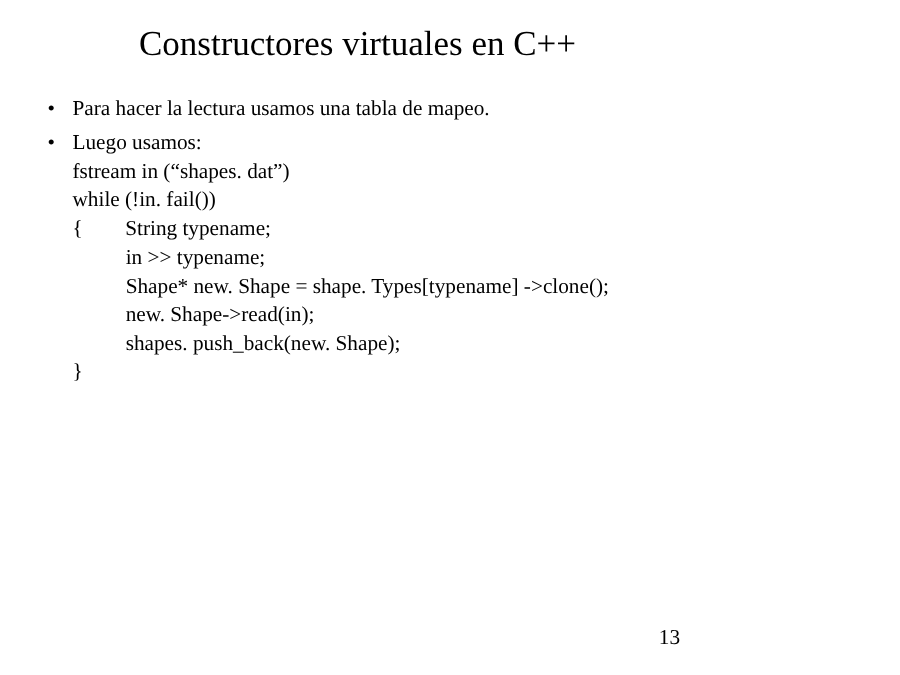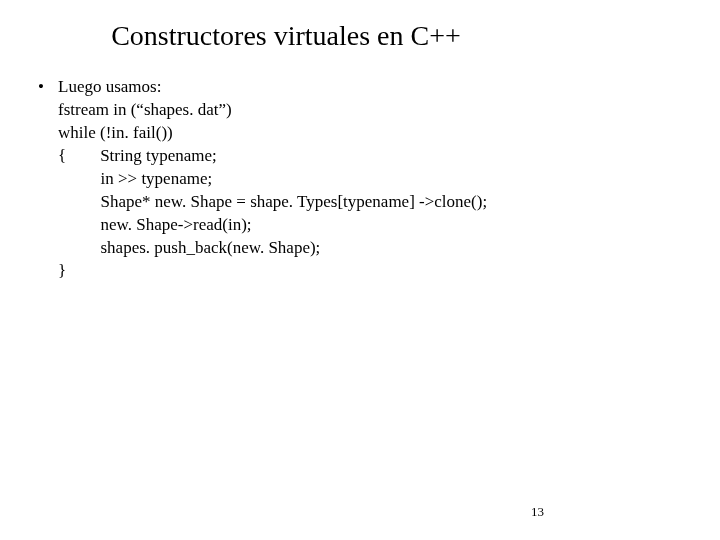--- a/index.html
+++ b/index.html
@@ -45,30 +45,33 @@
     font-size: 17px;
   }
   .block {
     white-space: pre;
     font-family: "Times New Roman", Times, serif;
   }
   .pagenum {
     position: absolute;
     right: 28px;
     bottom: 20px;
-    font-size: 13px;
+    font-size: 17px;
   }
 </style>
 </head>
 <body>
 
 <div class="slide">
   <h1 class="title">Constructores virtuales en C++</h1>
 
   <ul class="bullets">
+    <li>
+      <span class="block">Para hacer la lectura usamos una tabla de mapeo.</span>
+    </li>
     <li>
       <span class="block">Luego usamos:
 fstream in (“shapes. dat”)
 while (!in. fail())
 {        String typename;
           in &gt;&gt; typename;
           Shape* new. Shape = shape. Types[typename] -&gt;clone();
           new. Shape-&gt;read(in);
           shapes. push_back(new. Shape);
 }</span>

